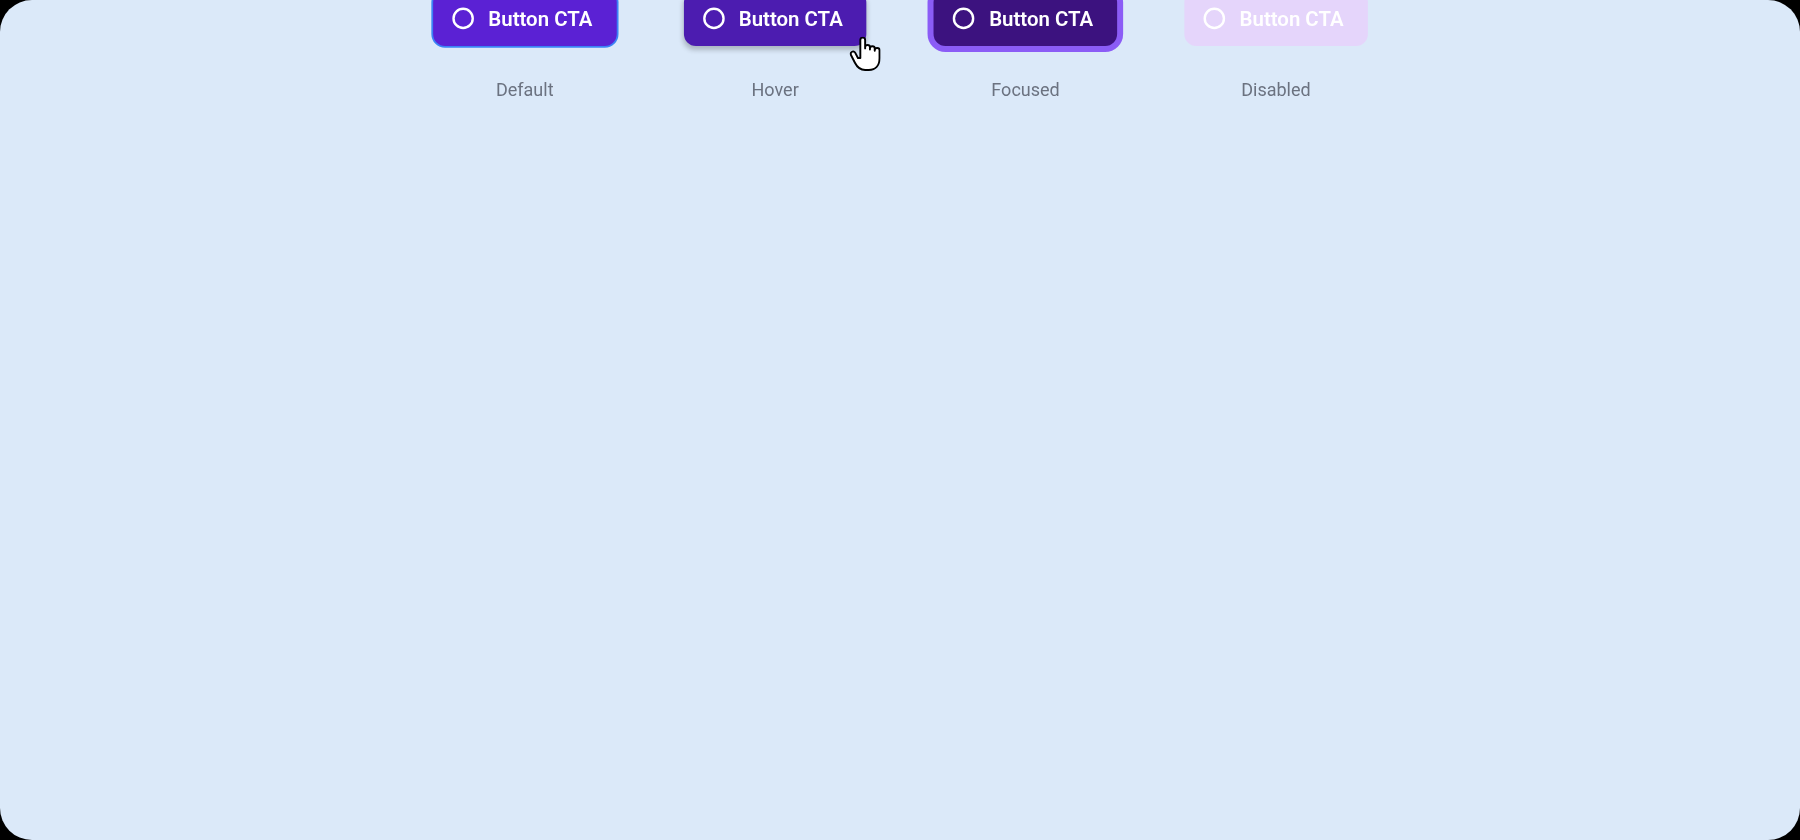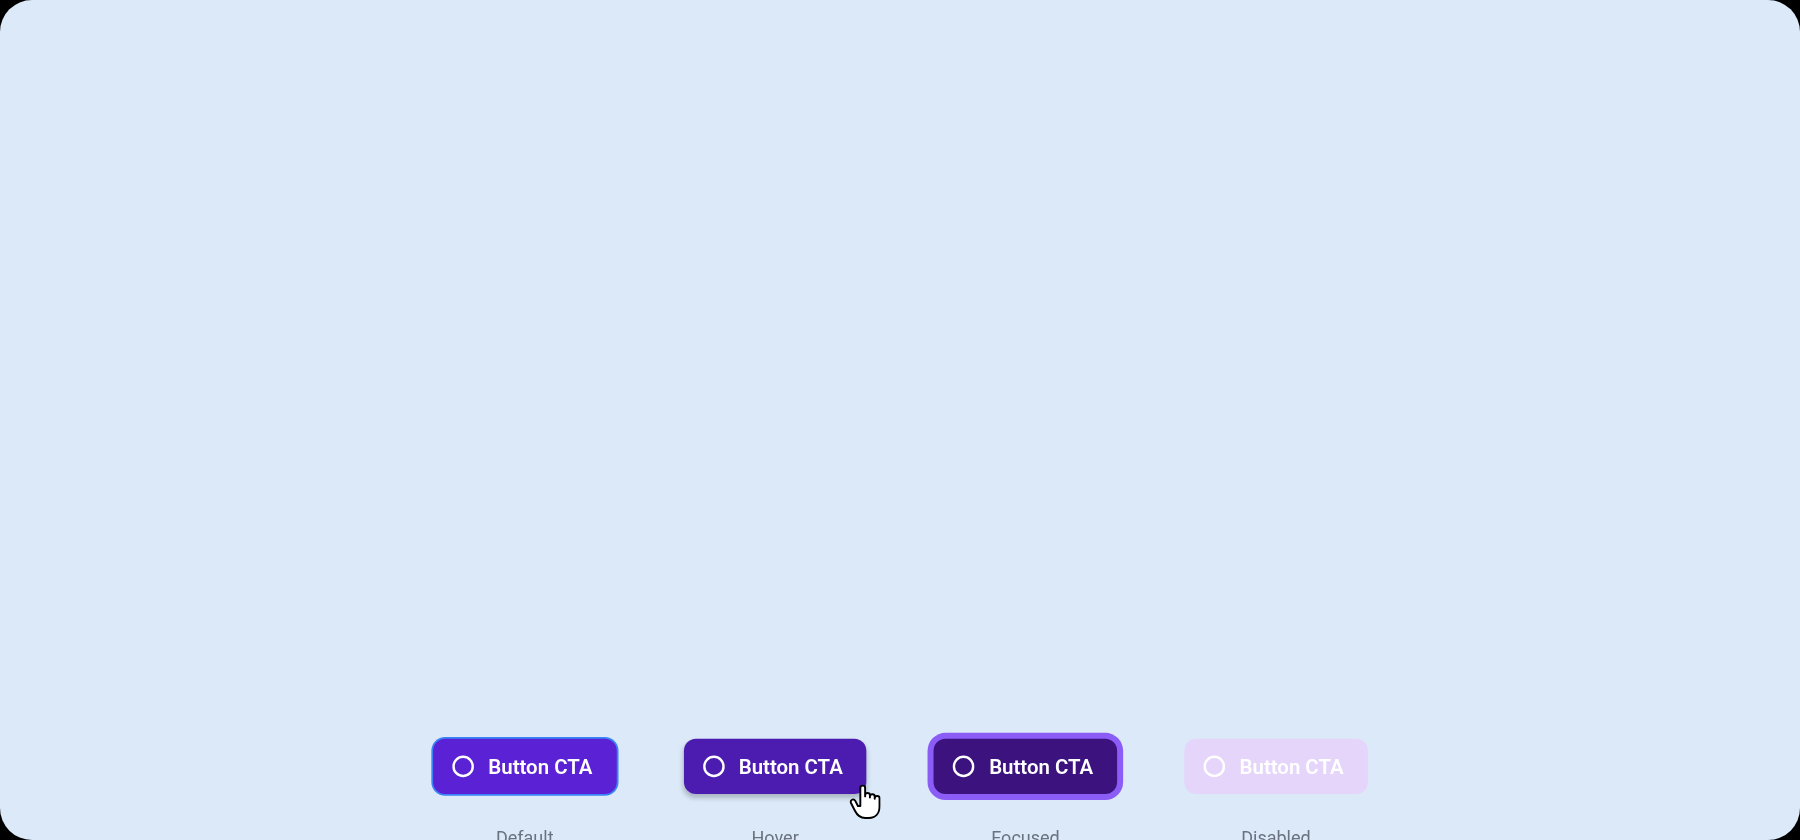--- a/index.html
+++ b/index.html
@@ -13,21 +13,21 @@
       width: 1800px;
       height: 840px;
       overflow: hidden;
     }
     .canvas {
       width: 1800px;
       height: 840px;
       background: #DBE9F9;
       border-radius: 32px;
       display: flex;
-      align-items: flex-end;
+      align-items: flex-start;
       justify-content: center;
     }
     .row {
       display: flex;
       gap: 56px;
       align-items: flex-start;
       transform: scale(1.2);
     }
     .state-col {
       display: flex;

